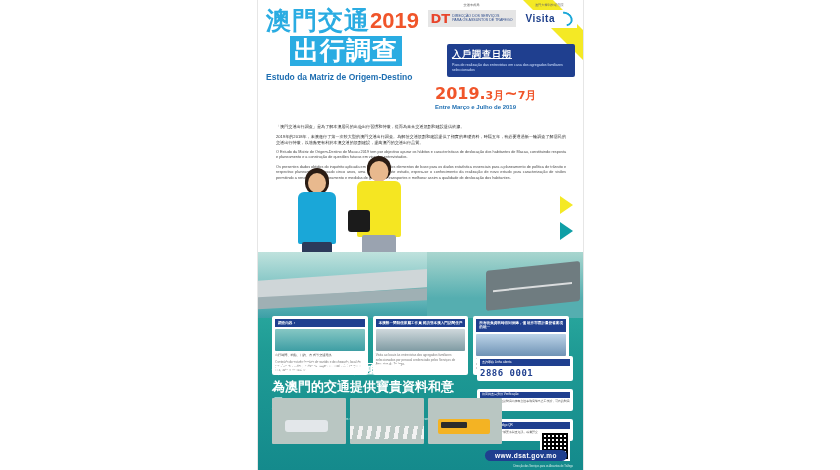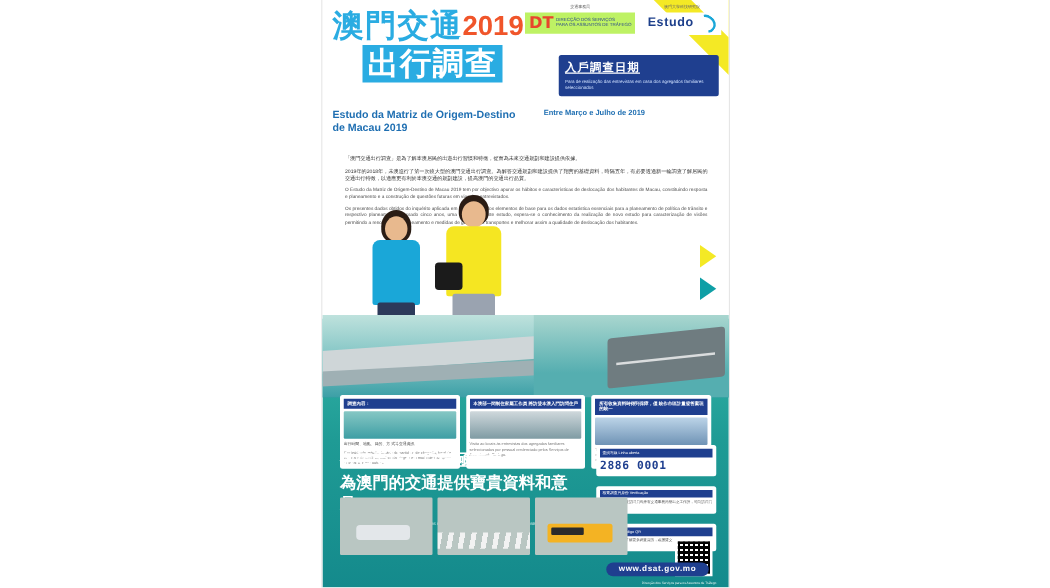--- a/index.html
+++ b/index.html
@@ -88,21 +88,21 @@
     margin-left: 24px;
   }
   .title-year {
     font-size: 22px;
     color: #f0552a;
     font-weight: bold;
     font-family: "Liberation Sans", sans-serif;
     vertical-align: top;
   }
   .title-pt {
-    margin-top: 20px;
+    margin-top: 6px;
     font-size: 8.5px;
     line-height: 1.25;
     color: #1f6fb2;
     font-weight: bold;
   }
   
   .logos {
     position: absolute;
     right: 6px;
     top: 4px;
@@ -118,21 +118,21 @@
     color: #666;
     line-height: 1.2;
     display: block;
     max-width: 54px;
     margin: 0 auto 2px auto;
   }
   .logo-dsat {
     display: flex;
     align-items: center;
     gap: 2px;
-    background: #bef264;
+    background: #e5e5e5;
     padding: 2px 3px;
   }
   .logo-dsat .mark {
     color: #e8452c;
     font-weight: bold;
     font-size: 13px;
     font-family: "DejaVu Sans", sans-serif;
     line-height: 1;
   }
   .logo-dsat .txt {
@@ -546,50 +546,52 @@
 
       <div class="title-block">
         <div>
           <span class="title-cn-1">澳門交通</span><span class="title-year">2019</span>
         </div>
         <div>
           <span class="title-cn-2">出行調查</span>
         </div>
         <div class="title-pt">
           <div>Estudo da Matriz de Origem-Destino</div>
-          <div>de Macau 2019</div>
         </div>
       </div>
 
       <div class="logos">
         <div class="logo-box">
           <span class="logo-cap">交通事務局</span>
           <div class="logo-dsat">
             <span class="mark">DT</span>
             <span class="txt">
               <span>DIRECÇÃO DOS SERVIÇOS</span><br>
               <span>PARA OS ASSUNTOS DE TRÁFEGO</span>
             </span>
           </div>
         </div>
         <div class="logo-box">
           <span class="logo-cap">澳門大學科技研究院</span>
           <div class="logo-umtec">
-            <span class="txt1">Estudo</span>
+            <span class="txt1">Visita</span>
             <span class="swoosh"></span>
           </div>
         </div>
       </div>
 
       <div class="date-badge">
         <div class="dbt">入戶調查日期</div>
         <div class="dbp">Para de realização das entrevistas em casa dos agregados familiares seleccionados</div>
       </div>
 
       <div class="date-range">
+        <div class="dr1">
+          <span>2019.</span><span class="sm">3月</span><span>~</span><span class="sm">7月</span>
+        </div>
         <div class="dr2">Entre Março e Julho de 2019</div>
       </div>
     </div>
 
     <div class="body-text">
       <p>「澳門交通出行調查」是為了解本澳居民的出遊出行習慣和特徵，從而為未來交通規劃和建設提供依據。</p>
       <p>2019年的2018年，未澳進行了第一次較大型的澳門交通出行調查。為解答交通規劃和建設提供了翔實的基礎資料，時隔五年，有必要透過新一輪調查了解居民的交通出行特徵，以適應更有利於本澳交通的規劃建設，提高澳門的交通出行品質。</p>
       <p class="pt">O Estudo da Matriz de Origem-Destino de Macau 2019 tem por objectivo apurar os hábitos e características de deslocação dos habitantes de Macau, constituindo resposta e planeamento e a construção de questões futuras em vias dos entrevistados.</p>
       <p class="pt">Os presentes dados obtidos do inquérito aplicada em 2018 e 2019 dos elementos de base para os dados estatística essenciais para a planeamento de política de trânsito e respectivo planeamento. Passado cinco anos, uma nova fase deste estudo, espera-se o conhecimento da realização de novo estudo para caracterização de visões permitindo a renovação do planeamento e medidas de gestão dos transportes e melhorar assim a qualidade de deslocação dos habitantes.</p>
     </div>

